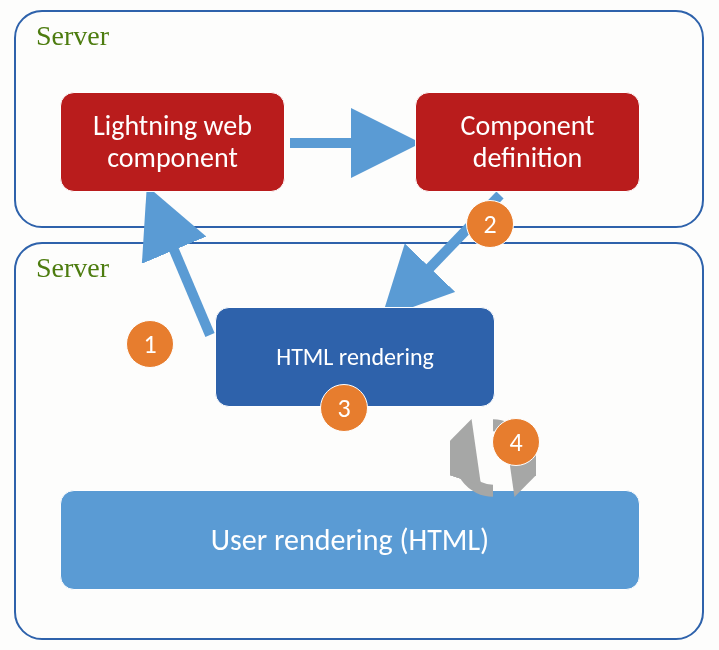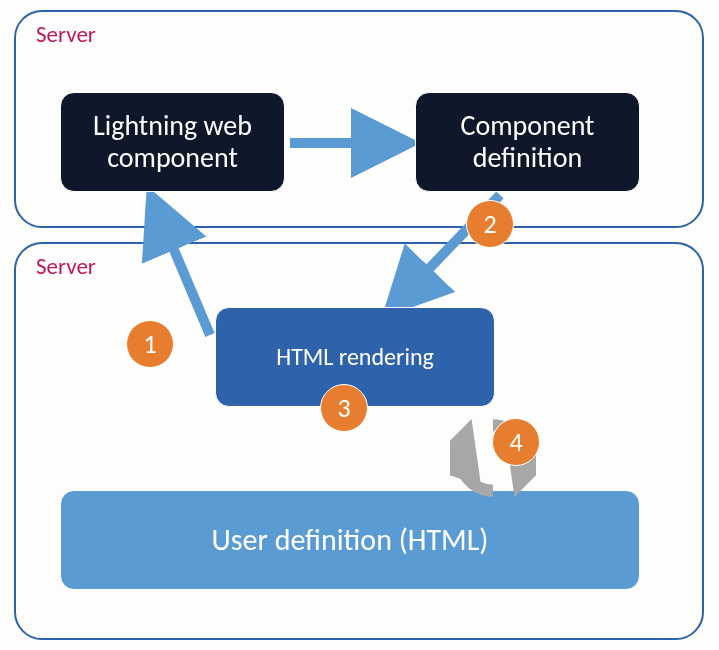--- a/index.html
+++ b/index.html
@@ -11,35 +11,36 @@
     color:#3b3b3b;
   }
   .panel{
     position:absolute;
     border:2px solid #2e62ab;
     border-radius:28px;
     box-sizing:border-box;
   }
   .panel-title{
     position:absolute;
-    font-size:23px;
-    color:#be185d;
+    font-size:28px;
+    color:#4d7c0f;
+    font-family:Liberation Serif, serif;
   }
   .box{
     position:absolute;
     border-radius:14px;
     box-sizing:border-box;
     text-align:center;
     display:flex;
     align-items:center;
     justify-content:center;
     line-height:1.15;
   }
   .green{
-    background:#0f172a;
+    background:#b91c1c;
     border:1.5px solid #fff;
     color:#fff;
     font-size:28px;
   }
   .darkblue{
     background:#2e62ab;
     border:1.5px solid #fff;
     color:#fff;
     font-size:24px;
   }
@@ -96,21 +97,21 @@
 </svg>
 
 <div class="box green" style="left:60px;top:92px;width:225px;height:100px;white-space:pre-line;">Lightning web
 component</div>
 
 <div class="box green" style="left:415px;top:92px;width:225px;height:100px;white-space:pre-line;">Component
 definition</div>
 
 <div class="box darkblue" style="left:215px;top:307px;width:280px;height:100px;">HTML rendering</div>
 
-<div class="box lightblue" style="left:60px;top:490px;width:580px;height:100px;">User definition (HTML)</div>
+<div class="box lightblue" style="left:60px;top:490px;width:580px;height:100px;">User rendering (HTML)</div>
 
 <div class="cycle" style="left:450px;top:415px;">
   <svg viewBox="0 0 100 100" width="86" height="86">
     <defs>
       <marker id="cg" viewBox="0 0 10 10" refX="5" refY="5" markerWidth="5" markerHeight="5" orient="auto">
         <path d="M0,0 L10,5 L0,10 z" fill="#a6a7a6"></path>
       </marker>
     </defs>
     <path d="M50 12 A38 38 0 0 1 86 62" fill="none" stroke="#a6a7a6" stroke-width="14" marker-end="url(#cg)"></path>
     <path d="M50 88 A38 38 0 0 1 14 38" fill="none" stroke="#a6a7a6" stroke-width="14" marker-end="url(#cg)"></path>

